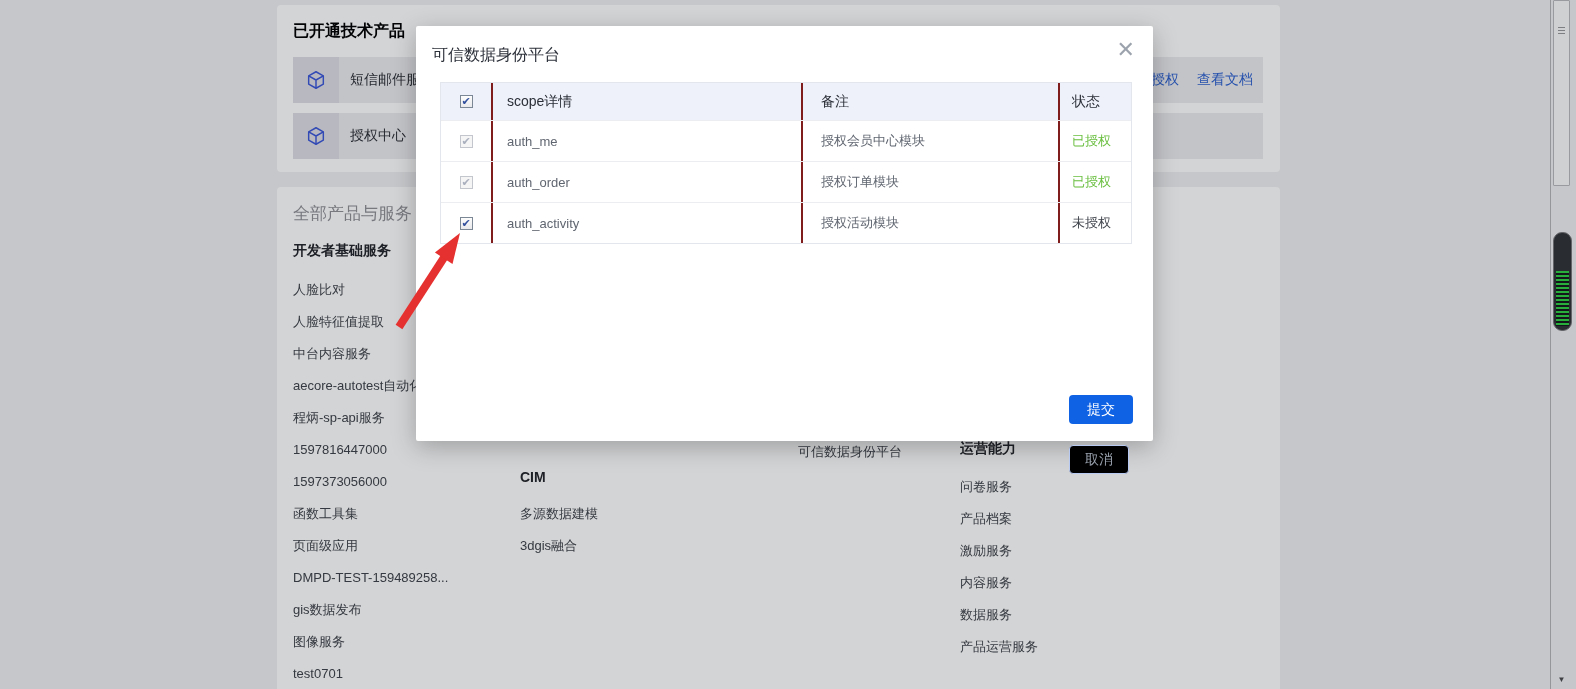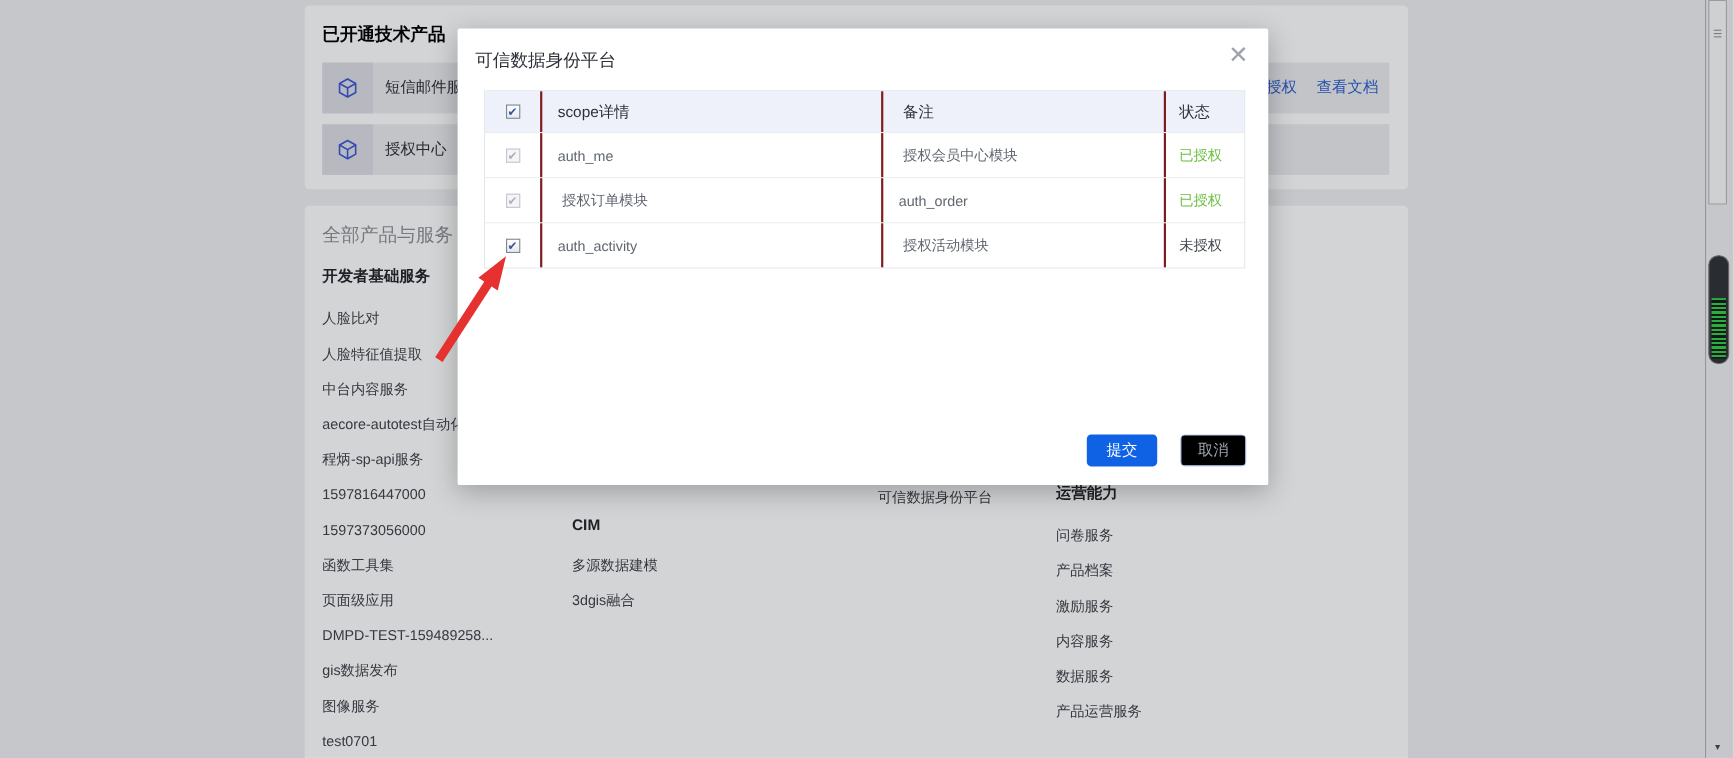--- a/index.html
+++ b/index.html
@@ -61,21 +61,21 @@
   .cell-remark { padding-left:18px; color:#606670; }
   .cell-status { padding-left:12px; }
   .t-head .cell-scope, .t-head .cell-remark, .t-head .cell-status { color:#2b2f38; }
   .status-authorized { color:#6abf40; }
   .status-unauthorized { color:#41454d; }
 
   .cb { width:13px; height:13px; border:1px solid #7b8794; background:linear-gradient(#fdfdfd,#e9e9ec);
         display:flex; align-items:center; justify-content:center; font-size:11px; font-weight:bold; color:#34519e; }
   .cb-disabled { border-color:#c3c6cc; background:#f5f5f6; color:#aab0bd; }
 
-  .modal-btns { position:absolute; right:20px; top:369px; display:flex; gap:21px; }
+  .modal-btns { position:absolute; right:20px; top:369px; display:flex; gap:21px;flex-direction:column; }
   .btn { height:29px; border-radius:4px; font-size:14px; display:flex; align-items:center; justify-content:center; cursor:pointer; }
   .btn-submit { width:64px; background:#1062e5; color:#ffffff; }
   .btn-cancel { width:60px; background:#000000; color:#9aa2ae; border:1px solid #b8c9f2; }
 
   
   .arrow-svg { position:absolute; inset:0; z-index:50; pointer-events:none; }
 </style>
 </head>
 <body>
 
@@ -193,22 +193,22 @@
         </div>
       <div class="t-cell cell-scope">auth_me</div>
       <div class="t-cell cell-remark">授权会员中心模块</div>
       <div class="t-cell cell-status status-authorized">已授权</div>
     </div>
 
     <div class="t-row">
       <div class="t-cell">
           <span class="cb cb-disabled">✔</span>
         </div>
+      <div class="t-cell cell-scope">auth_order</div>
       <div class="t-cell cell-remark">授权订单模块</div>
-      <div class="t-cell cell-scope">auth_order</div>
       <div class="t-cell cell-status status-authorized">已授权</div>
     </div>
 
     <div class="t-row">
       <div class="t-cell">
           <span class="cb">✔</span>
         </div>
       <div class="t-cell cell-scope">auth_activity</div>
       <div class="t-cell cell-remark">授权活动模块</div>
       <div class="t-cell cell-status status-unauthorized">未授权</div>

